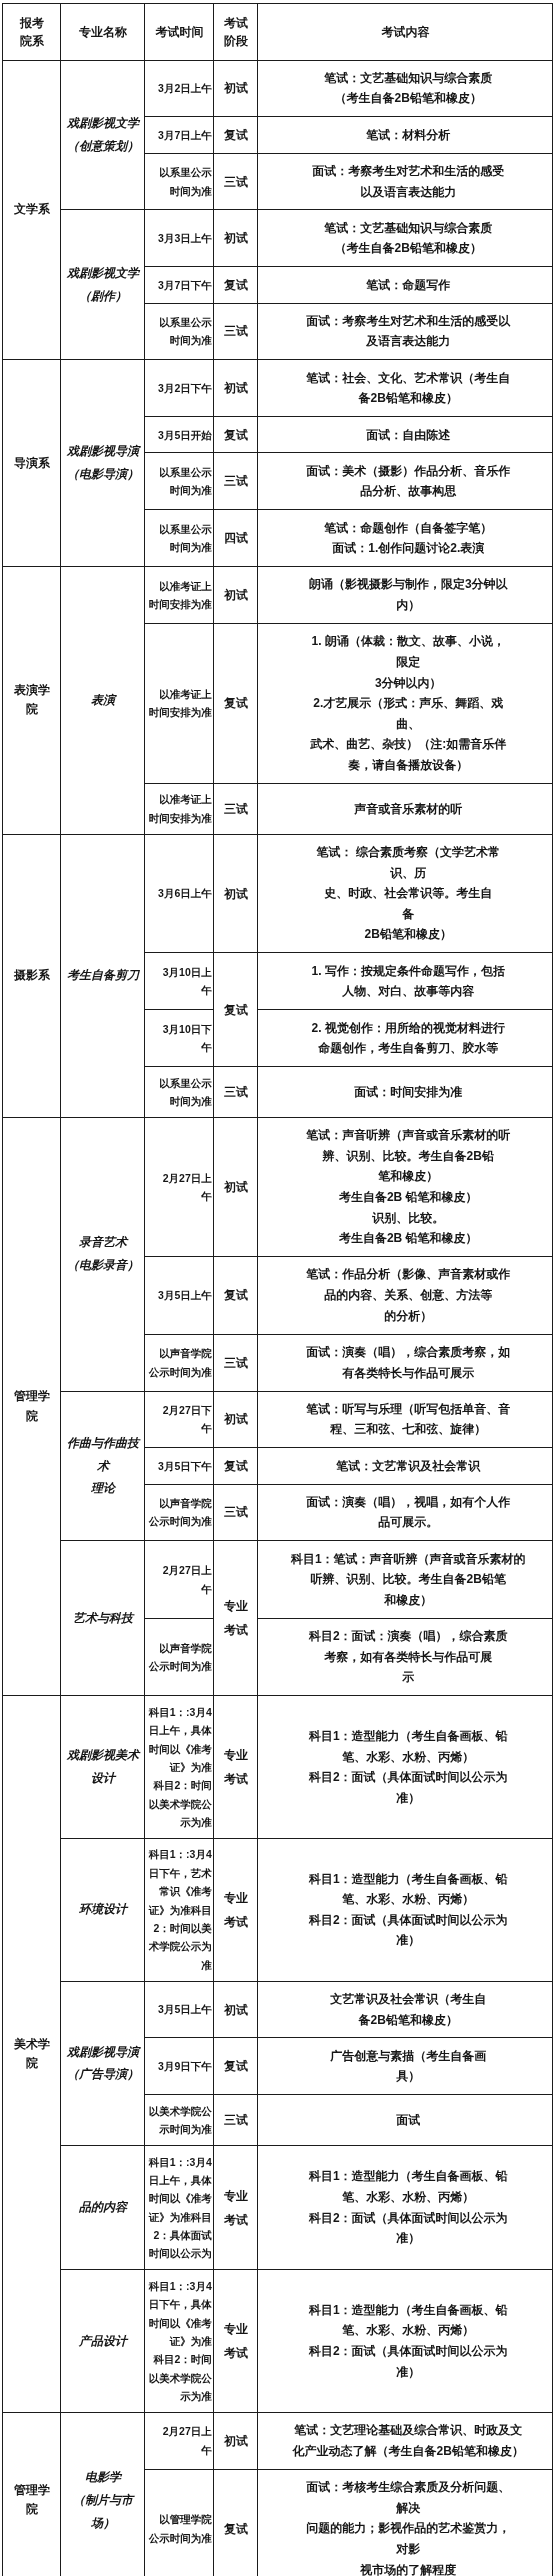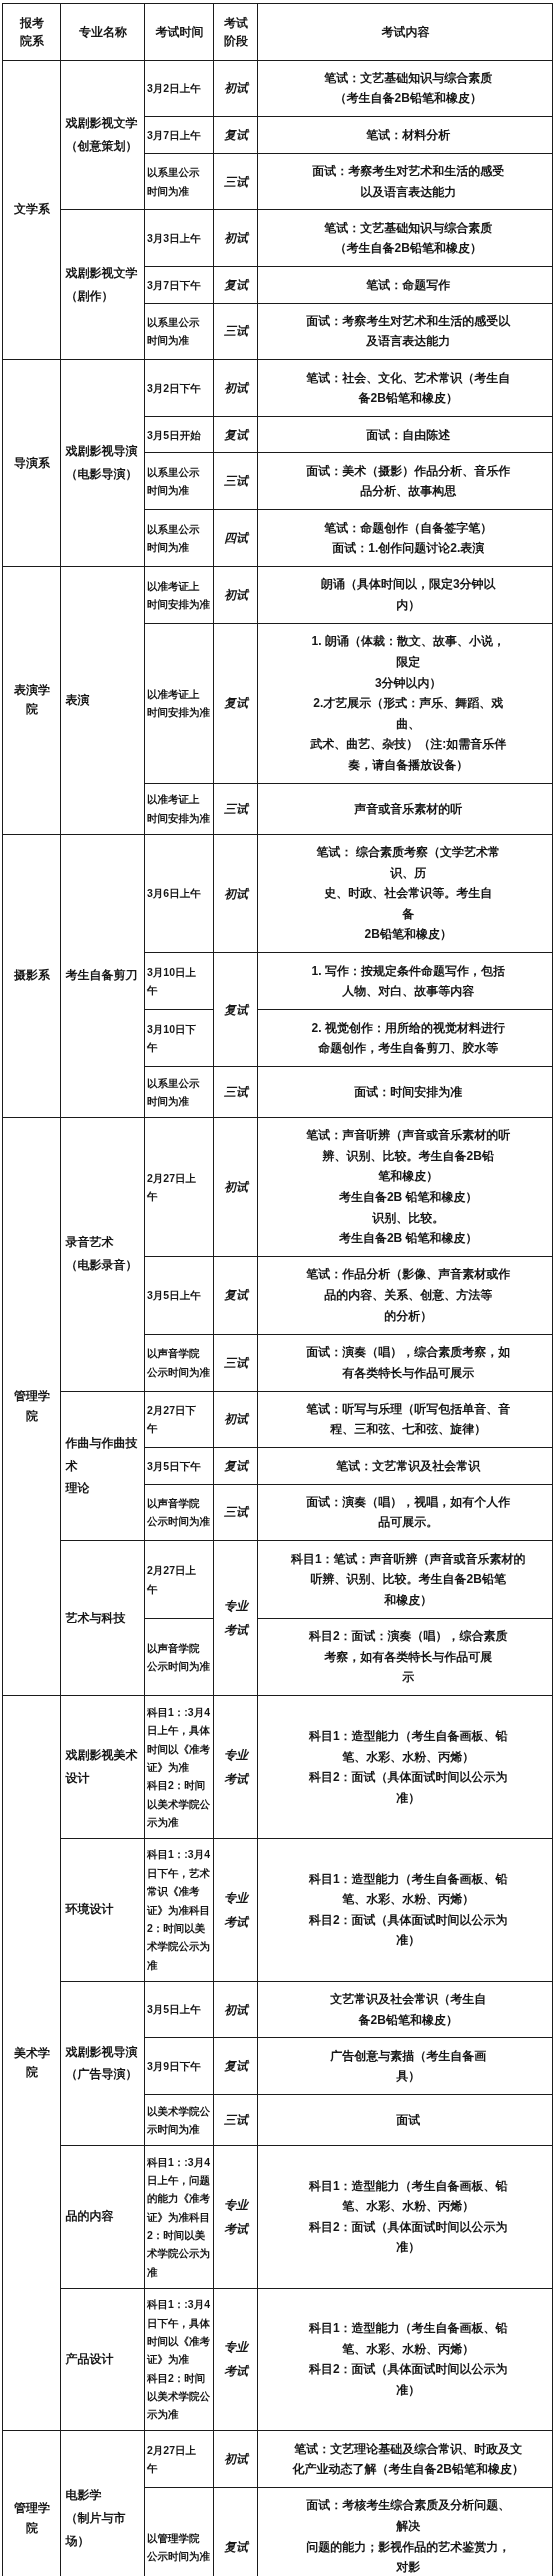--- a/index.html
+++ b/index.html
@@ -39,36 +39,36 @@
   }
   tbody td { font-weight: 600; }
   td.dept {
     font-size: 12px;
     text-align: center;
     padding: 4.8px 8px;
     line-height: 1.6;
   }
   td.major {
     font-size: 12px;
-    text-align: left;
+    text-align: center;
     padding: 4.8px 4px;
     line-height: 1.9;
+    font-style: italic;
   }
   td.time {
     font-size: 10.5px;
-    text-align: left;
+    text-align: right;
     padding: 6.5px 1.6px;
     line-height: 1.75;
   }
   td.stage {
     font-size: 12px;
     text-align: center;
     padding: 4.8px 9px;
     line-height: 2.0;
-    font-style: italic;
   }
   td.content {
     font-size: 12px;
     text-align: center;
     padding: 7.3px 4.8px 7.3px 10.5px;
     line-height: 1.72;
   }
   tr.dept-start > td { border-top: 1.6px solid #1b1b1b; }
 </style>
 </head>
@@ -163,21 +163,21 @@
           <td class="stage">四试</td>
           <td class="content">笔试：命题创作（自备签字笔）
 面试：1.创作问题讨论2.表演</td>
         </tr>
         <tr class="dept-start">
           <td class="dept" rowspan="3">表演学院</td>
           <td class="major" rowspan="3">表演</td>
           <td class="time">以准考证上
 时间安排为准</td>
           <td class="stage">初试</td>
-          <td class="content">朗诵（具体时间以，限定3分钟以
+          <td class="content">朗诵（影视摄影与制作，限定3分钟以
 内）</td>
         </tr>
         <tr>
           <td class="time">以准考证上
 时间安排为准</td>
           <td class="stage">复试</td>
           <td class="content">1. 朗诵（体裁：散文、故事、小说，
 限定
 3分钟以内）
 2.才艺展示（形式：声乐、舞蹈、戏
@@ -321,21 +321,21 @@
 具）</td>
         </tr>
         <tr>
           <td class="time">以美术学院公
 示时间为准</td>
           <td class="stage">三试</td>
           <td class="content">面试</td>
         </tr>
         <tr>
           <td class="major" rowspan="1">品的内容</td>
-          <td class="time">科目1：:3月4日上午，问题的能力《准考证》为准科目2：时间以美术学院公示为准</td>
+          <td class="time">科目1：:3月4日上午，具体时间以《准考证》为准科目2：具体面试时间以公示为</td>
           <td class="stage">专业考试</td>
           <td class="content">科目1：造型能力（考生自备画板、铅
 笔、水彩、水粉、丙烯）
 科目2：面试（具体面试时间以公示为
 准）</td>
         </tr>
         <tr>
           <td class="major" rowspan="1">产品设计</td>
           <td class="time">科目1：:3月4日下午，具体时间以《准考证》为准
 科目2：时间以美术学院公示为准</td>

